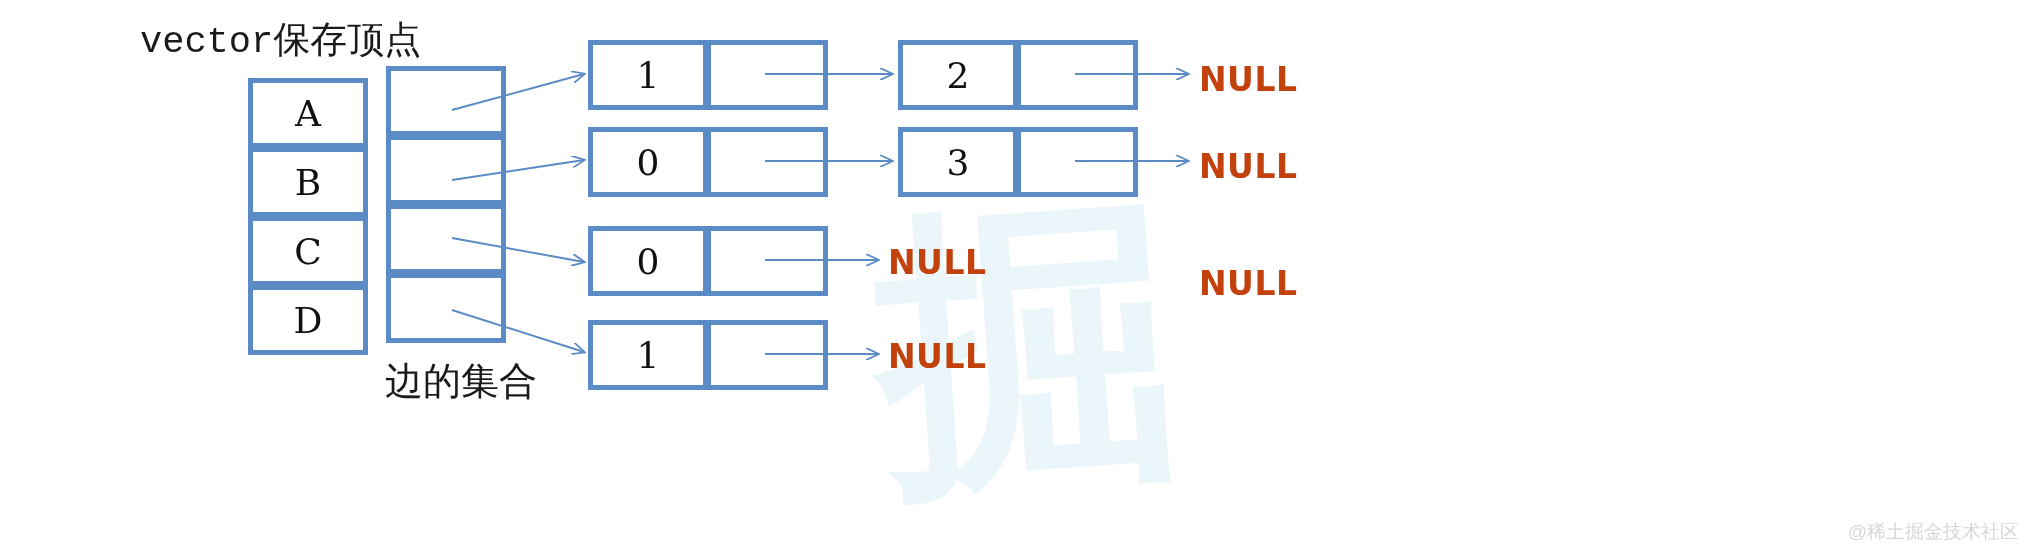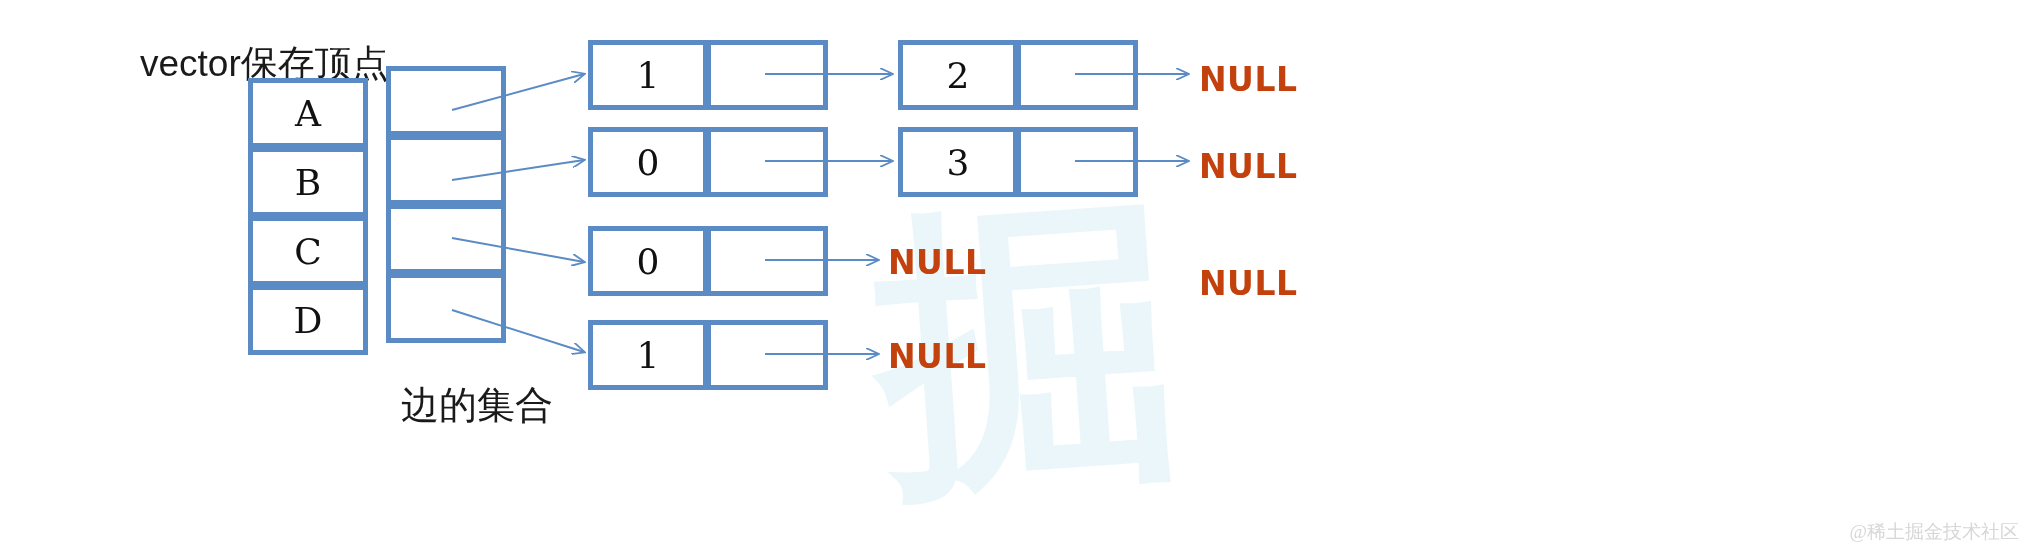--- a/index.html
+++ b/index.html
@@ -34,31 +34,30 @@
     opacity: .55;
     user-select: none;
     pointer-events: none;
     transform: rotate(-4deg);
   }
 
   
   .caption {
     position: absolute;
     color: #1a1a1a;
-    font-family: Liberation Sans, sans-serif;
+    font-family: Liberation Mono, monospace;
     white-space: nowrap;
-    margin-top: 24px;
   }
   #title-vector {
     left: 140px;
     top: 15px;
     font-size: 37px;
   }
   #caption-edges {
-    left: 401px;
+    left: 385px;
     top: 356px;
     font-size: 38px;
     text-align: center;
   }
 
   
   .cell {
     position: absolute;
     box-sizing: border-box;
     border: 5px solid #5b8bc4;
@@ -118,21 +117,21 @@
     height: 557px;
     pointer-events: none;
   }
 
   
   #wm-corner {
     position: absolute;
     right: 22px;
     bottom: 12px;
     color: #d7d7d7;
-    font-family: Liberation Serif, serif;
+    font-family: Liberation Sans, sans-serif;
     font-size: 19px;
     white-space: nowrap;
     user-select: none;
   }
 </style>
 </head>
 <body>
 
 <div id="canvas">
 

